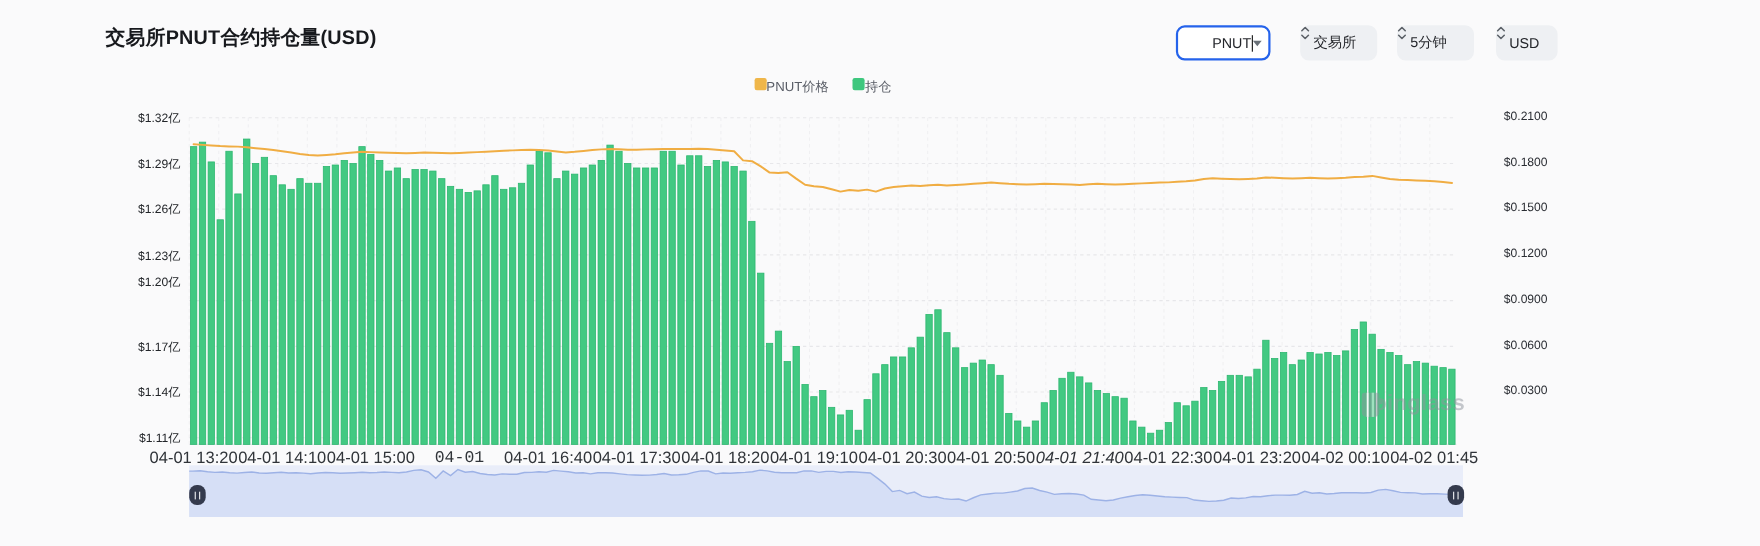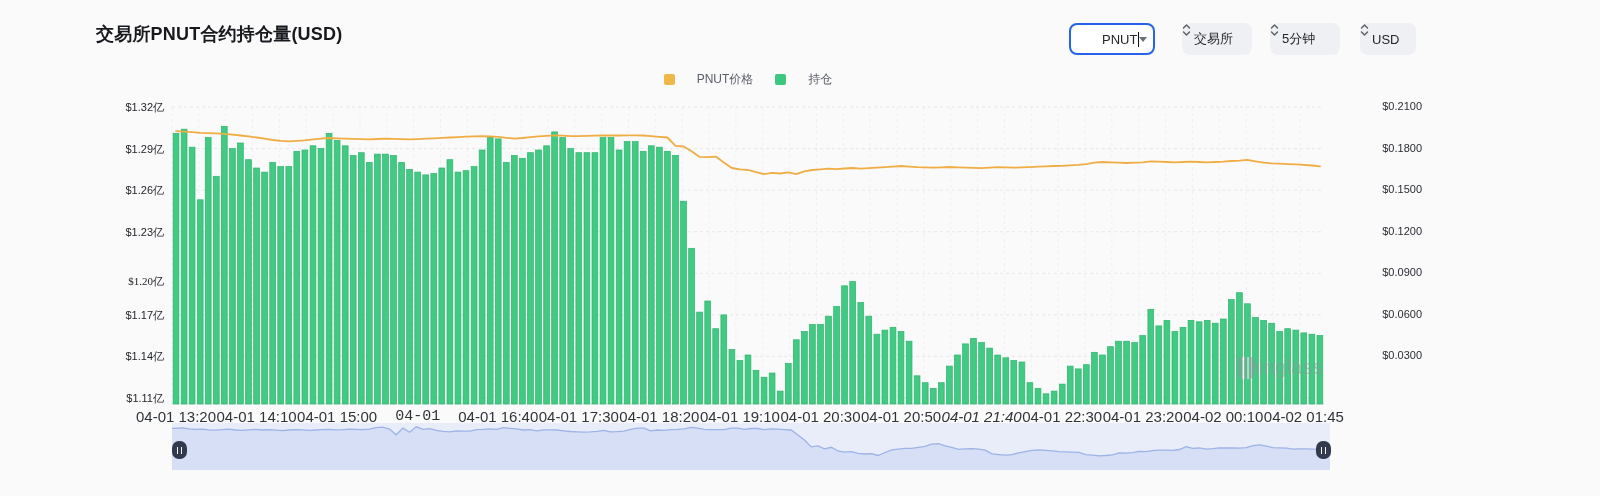--- a/index.html
+++ b/index.html
@@ -30,33 +30,33 @@
   .btn-gray{
     background:#eef0f3;border:none;padding:0 10px 0 12px;gap:7px;
   }
   .btn-exchange{left:1150px;width:70px;}
   .btn-interval{left:1238px;width:70px;}
   .btn-currency{left:1328px;width:56px;}
   .updown svg{display:block;}
 
   
   .legend{position:absolute;left:0;top:71px;width:1432px;display:flex;justify-content:center;gap:22px;}
-  .legend-item{display:flex;align-items:center;gap:22px;font-size:12px;color:#595d66;cursor:pointer;}
+  .legend-item{display:flex;align-items:flex-start;gap:0;font-size:12px;color:#595d66;cursor:pointer;}
   .legend-swatch{width:11px;height:11px;border-radius:2px;display:inline-block;}
 
   
   .yl-label{position:absolute;left:56px;width:76px;text-align:right;font-size:11px;color:#222529;font-weight:500;}
-  .yr-label{position:absolute;left:1320px;width:70px;text-align:right;font-size:11px;color:#2a2d33;}
+  .yr-label{position:absolute;left:1320px;width:70px;text-align:center;font-size:11px;color:#2a2d33;}
   .x-label{position:absolute;top:408px;width:84px;text-align:center;font-size:15px;color:#303439;}
 
   svg{position:absolute;left:0;top:0;}
 
   
   .watermark{position:absolute;left:1205px;top:356px;display:flex;align-items:center;gap:5px;opacity:.5;pointer-events:none;}
-  .watermark .wm-text{font-size:20px;font-weight:400;color:#8e949c;letter-spacing:.3px;}
+  .watermark .wm-text{font-size:20px;font-weight:700;color:#8e949c;letter-spacing:.3px;}
 
   
   .nav-handle{
     position:absolute;top:441px;width:15px;height:18px;border-radius:7px;
     background:#343a4d;display:flex;align-items:center;justify-content:center;gap:2.5px;cursor:ew-resize;
   }
   .nav-handle i{display:block;width:1.5px;height:7px;background:#f2f3f6;}
 </style>
 </head>
 <body>
@@ -308,21 +308,21 @@
       <rect x="1277.0" y="334.2" width="5.8" height="69.8" fill="#42c982" stroke="#2cb66f" stroke-width="0.7"></rect>
       <rect x="1285.0" y="335.6" width="5.8" height="68.4" fill="#42c982" stroke="#2cb66f" stroke-width="0.7"></rect>
       <polyline points="144.0,131.2 152.1,131.7 160.1,132.2 168.2,132.8 176.3,133.1 184.3,133.3 192.4,133.9 200.4,134.7 208.5,135.5 216.5,136.4 224.6,137.5 232.6,138.6 240.7,140.0 248.8,140.9 256.8,141.4 264.9,140.9 272.9,140.3 281.0,139.4 289.0,138.6 297.1,138.0 305.1,138.3 313.2,138.6 321.3,138.9 329.3,139.1 337.4,139.3 345.4,139.0 353.5,138.7 361.5,138.9 369.6,139.1 377.7,139.4 385.7,139.1 393.8,138.7 401.8,138.3 409.9,137.9 417.9,137.5 426.0,137.1 434.0,136.7 442.1,136.4 450.2,136.1 458.2,136.4 466.3,136.9 474.3,137.8 482.4,138.6 490.4,138.0 498.5,137.2 506.5,136.4 514.6,135.8 522.7,135.4 530.7,135.7 538.8,136.1 546.8,136.1 554.9,135.8 562.9,135.7 571.0,135.5 579.0,135.4 587.1,135.5 595.2,135.4 603.2,135.3 611.3,135.5 619.3,136.1 627.4,136.8 635.4,137.5 643.5,145.8 651.6,146.5 659.6,151.3 667.7,156.9 675.7,157.2 683.8,156.6 691.8,162.4 699.9,168.0 707.9,169.4 716.0,170.0 724.1,172.1 732.1,174.2 740.2,172.8 748.2,173.5 756.3,172.4 764.3,174.2 772.4,171.4 780.4,170.0 788.5,169.4 796.6,168.7 804.6,169.1 812.7,168.5 820.7,168.0 828.8,168.7 836.8,168.2 844.9,167.7 853.0,167.1 861.0,166.6 869.1,166.0 877.1,166.6 885.2,167.1 893.2,167.4 901.3,167.7 909.3,167.4 917.4,167.0 925.5,167.3 933.5,167.6 941.6,167.8 949.6,168.1 957.7,167.6 965.7,167.1 973.8,167.4 981.8,167.7 989.9,167.4 998.0,167.1 1006.0,166.7 1014.1,166.4 1022.1,166.0 1030.2,165.8 1038.2,165.3 1046.3,164.8 1054.3,164.1 1062.4,162.7 1070.5,162.0 1078.5,162.4 1086.6,162.7 1094.6,163.0 1102.7,162.7 1110.7,162.3 1118.8,161.3 1126.9,161.6 1134.9,162.0 1143.0,162.3 1151.0,162.0 1159.1,161.6 1167.1,162.0 1175.2,162.3 1183.2,162.0 1191.3,161.6 1199.4,161.0 1207.4,160.6 1215.5,159.9 1223.5,161.3 1231.6,162.7 1239.6,163.4 1247.7,163.7 1255.7,164.1 1263.8,164.4 1271.9,164.8 1279.9,165.5 1288.0,166.3" fill="none" stroke="#f0ad43" stroke-width="1.8" stroke-linejoin="round" stroke-linecap="round"></polyline>
     </svg>
 
   <div id="y-axis-left">
       <div class="yl-label" style="top: 100px;">$1.32亿</div>
       <div class="yl-label" style="top: 141.57px;">$1.29亿</div>
       <div class="yl-label" style="top: 183.14px;">$1.26亿</div>
       <div class="yl-label" style="top: 224.71px;">$1.23亿</div>
-      <div class="yl-label" style="top: 274px; font-family: Liberation Serif, serif;">$1.20亿</div>
+      <div class="yl-label" style="top: 249px;">$1.20亿</div>
       <div class="yl-label" style="top: 307.85px;">$1.17亿</div>
       <div class="yl-label" style="top: 349.42px;">$1.14亿</div>
       <div class="yl-label" style="top: 390.99px;">$1.11亿</div>
     </div>
   <div id="y-axis-right">
       <div class="yr-label" style="top: 100px;">$0.2100</div>
       <div class="yr-label" style="top: 141.57px;">$0.1800</div>
       <div class="yr-label" style="top: 183.14px;">$0.1500</div>
       <div class="yr-label" style="top: 224.71px;">$0.1200</div>
       <div class="yr-label" style="top: 266.28px;">$0.0900</div>

